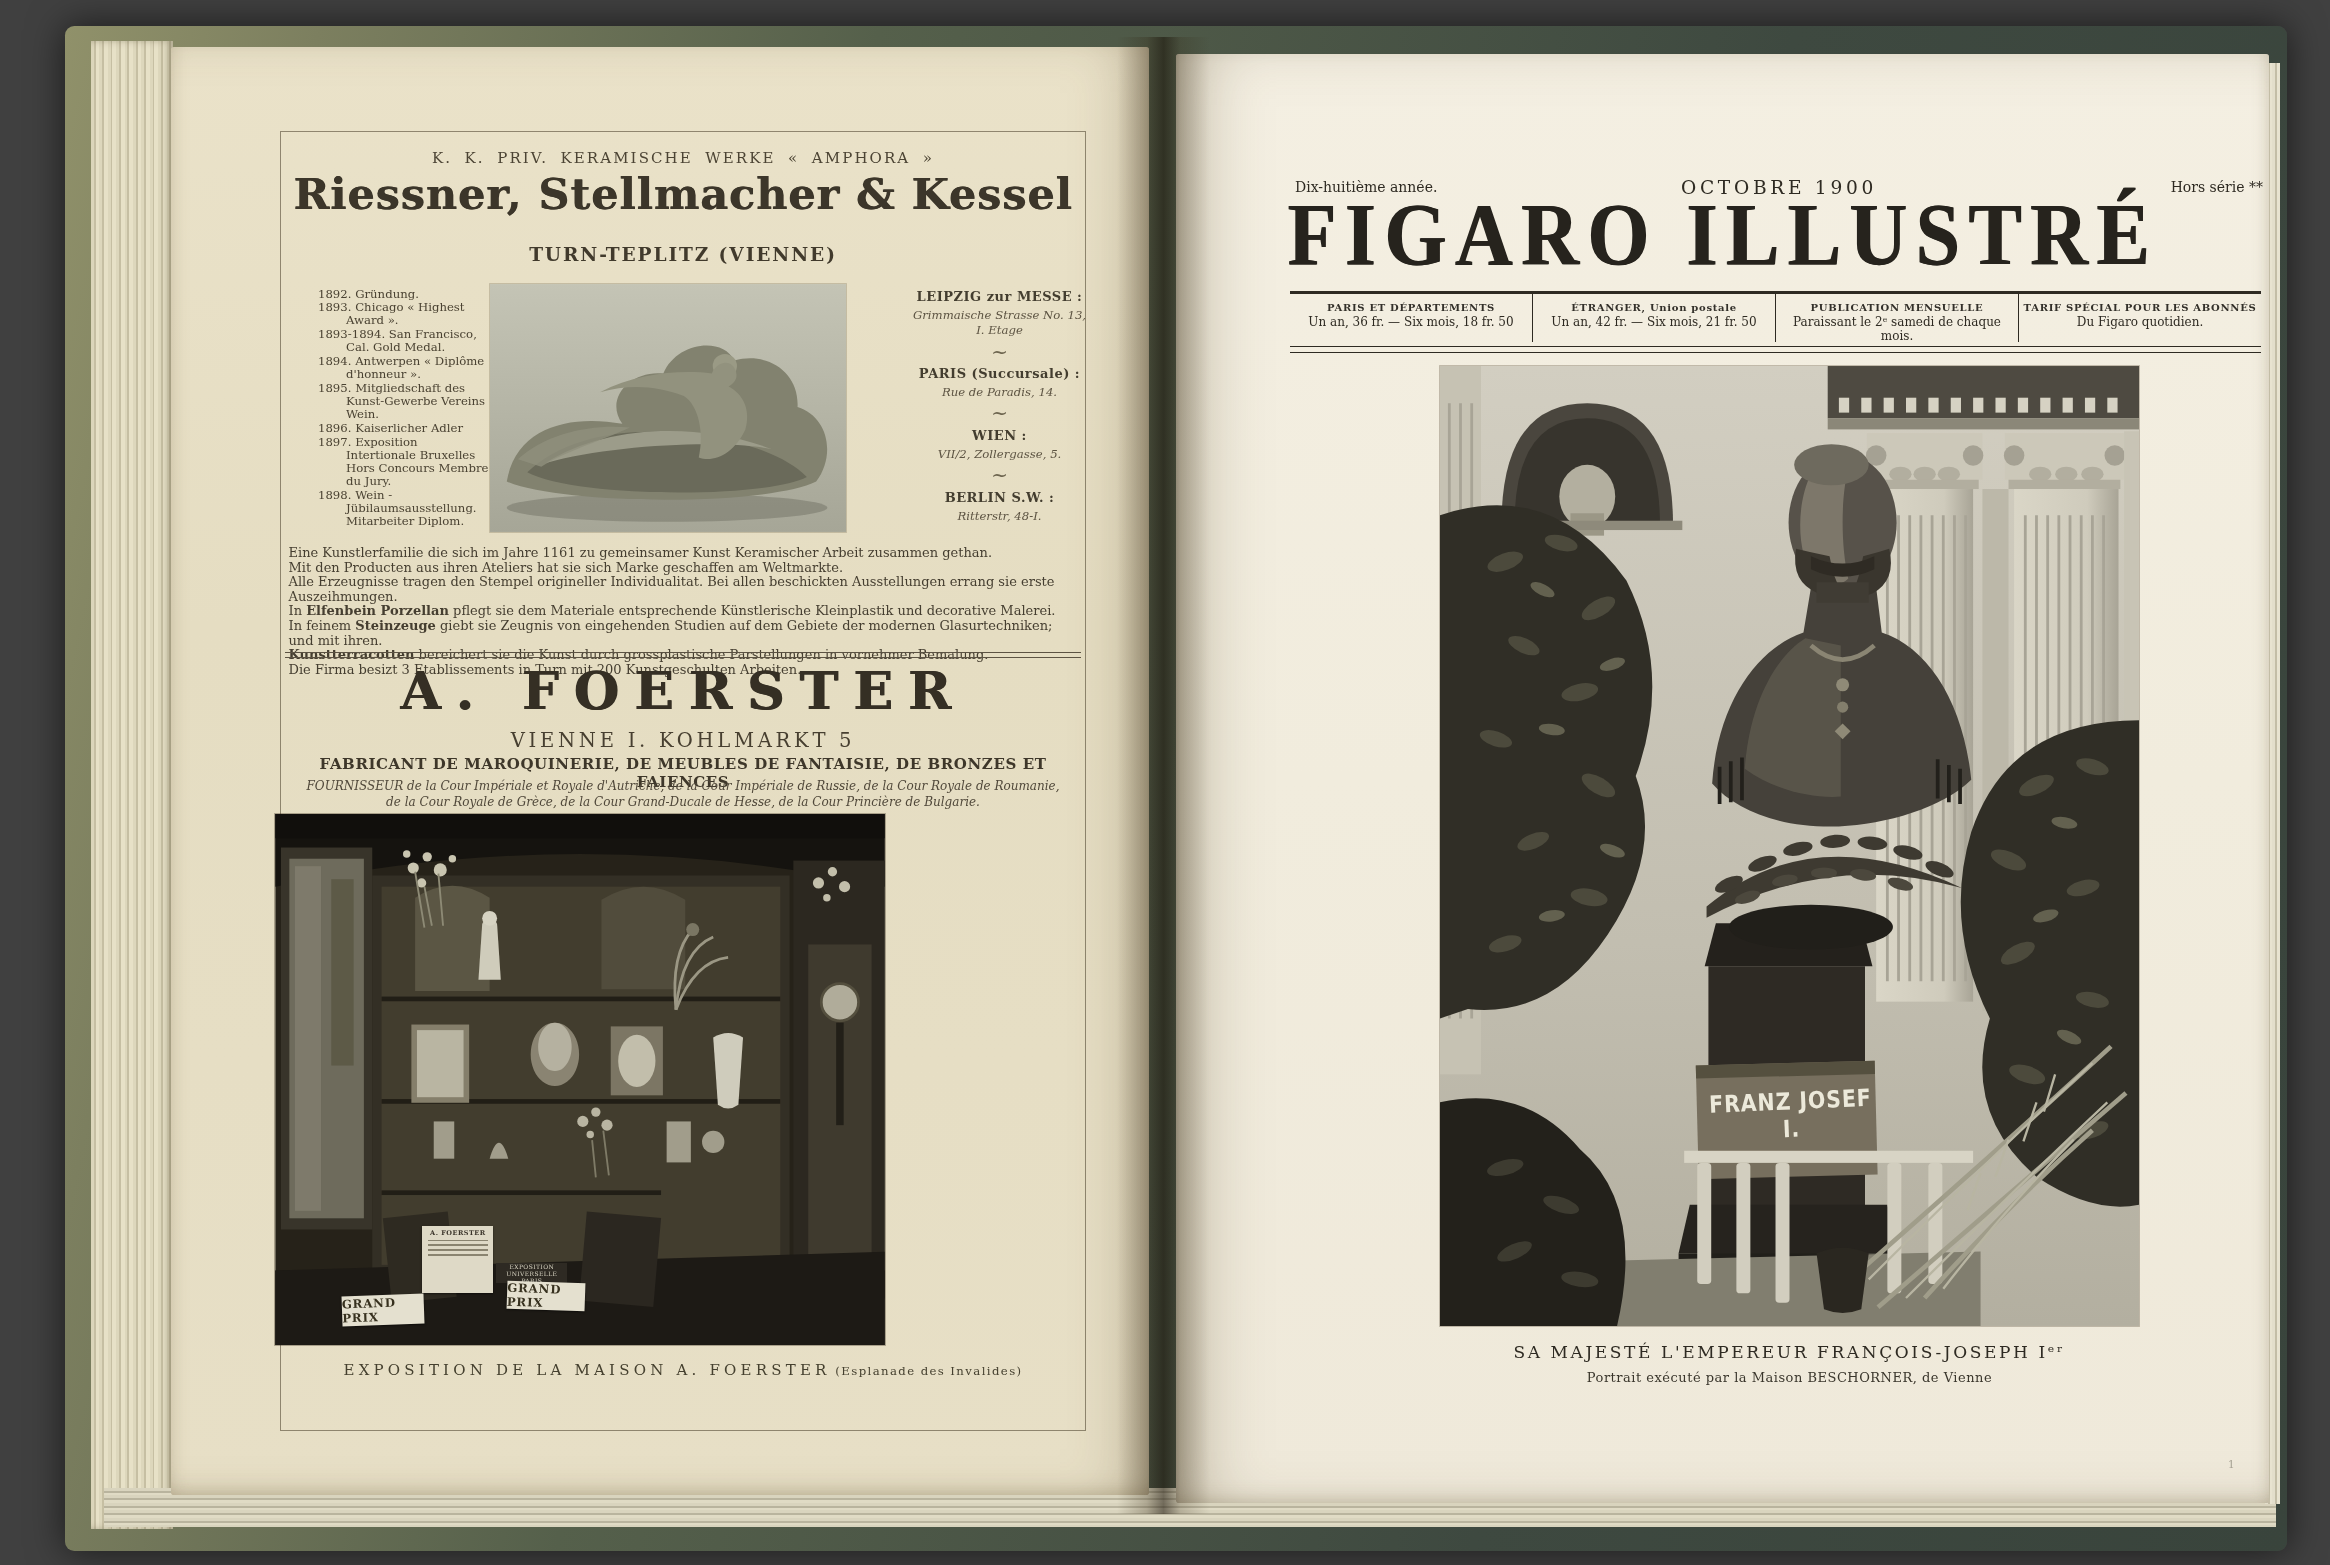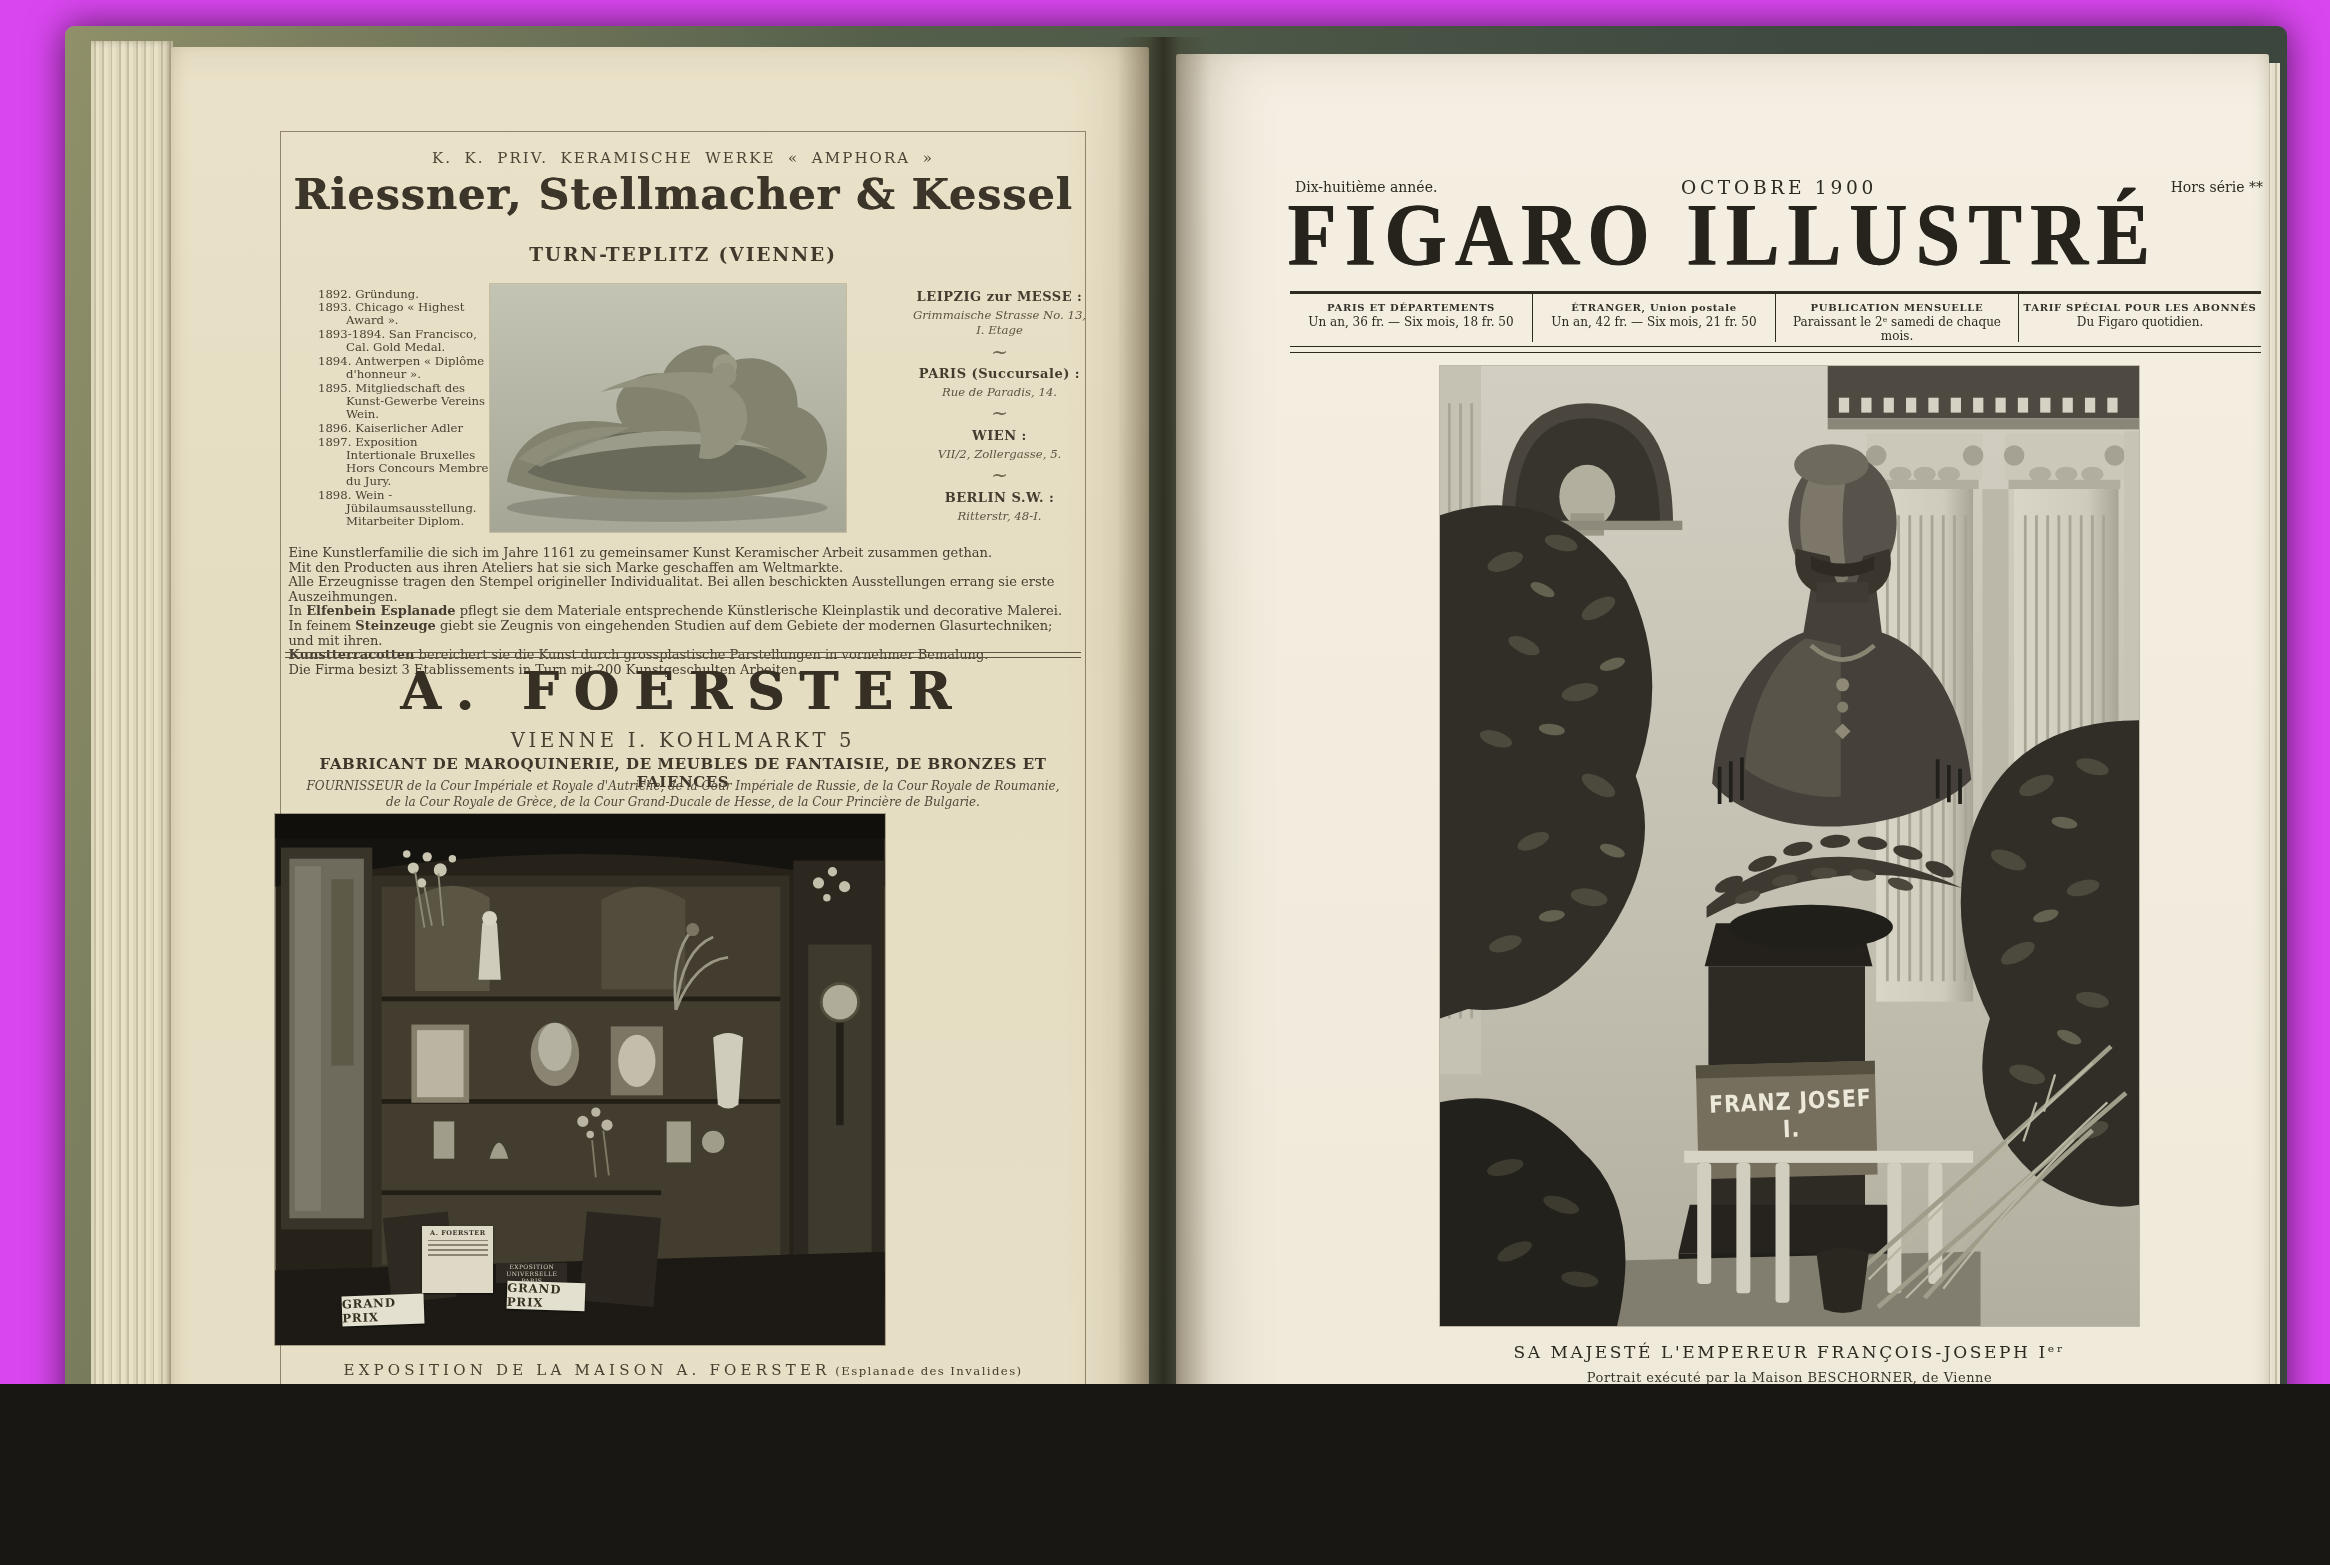--- a/index.html
+++ b/index.html
@@ -1,16 +1,16 @@
 <!DOCTYPE html>
 <html style="font-size:15px"><head>
 <meta charset="utf-8">
 <style>
   html,body{margin:0;padding:0;background:#181714;}
-  .stage{position:relative;width:2331px;height:1384px;background:#d946ef;overflow:hidden;
+  .stage{position:relative;width:2331px;height:1565px;background:#404040;overflow:hidden;
          font-family:"DejaVu Serif",serif;color:#3d372c;}
 
   
   .cover{position:absolute;left:65px;top:26px;width:2222px;height:1525px;border-radius:9.3px;
          background:linear-gradient(102deg,#90916a 0%,#7c7f5f 10%,#55604b 32%,#3e4940 68%,#39443c 100%);
          box-shadow:0 0 37px rgba(0,0,0,.6);}
   .stack-left{position:absolute;left:91px;top:41px;width:82px;height:1488px;
          background:repeating-linear-gradient(90deg,#ddd7bc 0 2.8px,#c6bfa3 2.8px 4.7px,#e7e1c7 4.7px 8.4px);
          box-shadow:inset -5.6px 0 7.5px rgba(90,80,55,.35);}
   .stack-bottom{position:absolute;left:104px;top:1488px;width:2172px;height:39px;
@@ -172,21 +172,21 @@
               <div class="addr-city">BERLIN S.W. :</div>
               <div class="addr-line">Ritterstr, 48-I.</div>
             </div>
           </div>
       </div>
 
       <div class="bodytext">
           <div class="body-line"><span>Eine Kunstlerfamilie die sich im Jahre 1161 zu gemeinsamer Kunst Keramischer Arbeit zusammen gethan.</span></div>
           <div class="body-line"><span>Mit den Producten aus ihren Ateliers hat sie sich Marke geschaffen am Weltmarkte.</span></div>
           <div class="body-line"><span>Alle Erzeugnisse tragen den Stempel origineller Individualitat. Bei allen beschickten Ausstellungen errang sie erste Auszeihmungen.</span></div>
-          <div class="body-line"><span>In </span><span class="b">Elfenbein Esplanade</span><span> pflegt sie dem Materiale entsprechende Künstlerische Kleinplastik und decorative Malerei.</span></div>
+          <div class="body-line"><span>In </span><span class="b">Elfenbein Porzellan</span><span> pflegt sie dem Materiale entsprechende Künstlerische Kleinplastik und decorative Malerei.</span></div>
           <div class="body-line"><span>In feinem </span><span class="b">Steinzeuge</span><span> giebt sie Zeugnis von eingehenden Studien auf dem Gebiete der modernen Glasurtechniken; und mit ihren.</span></div>
           <div class="body-line"><span class="b">Kunstterracotten</span><span> bereichert sie die Kunst durch grossplastische Parstellungen in vornehmer Bemalung.</span></div>
           <div class="body-line"><span>Die Firma besizt 3 Etablissements in Turn mit 200 Kunstgeschulten Arbeiten.</span></div>
         </div>
 
       <div class="dbl-rule"></div>
 
       <div class="f-title">A. FOERSTER</div>
       <div class="f-addr">VIENNE I. KOHLMARKT 5</div>
       <div class="f-line1">FABRICANT DE MAROQUINERIE, DE MEUBLES DE FANTAISIE, DE BRONZES ET FAIENCES</div>

